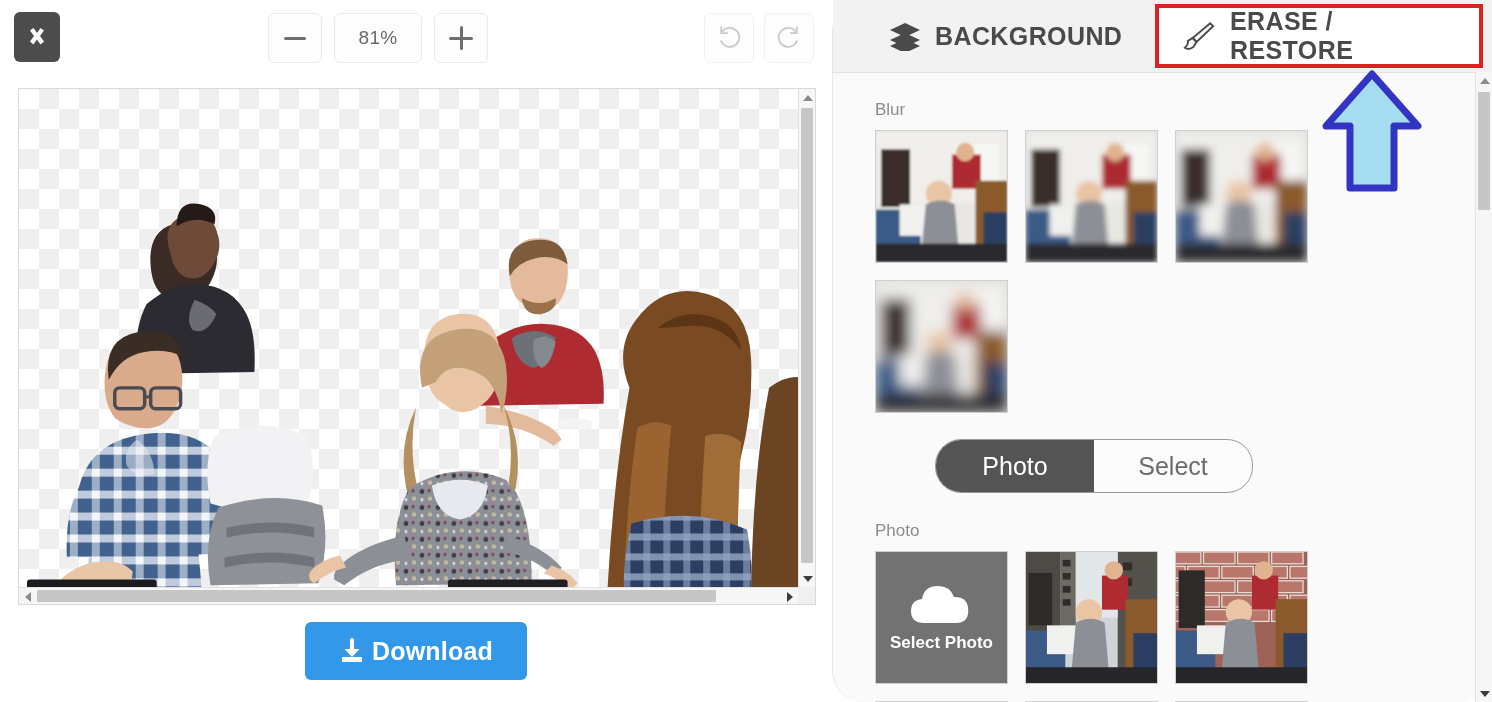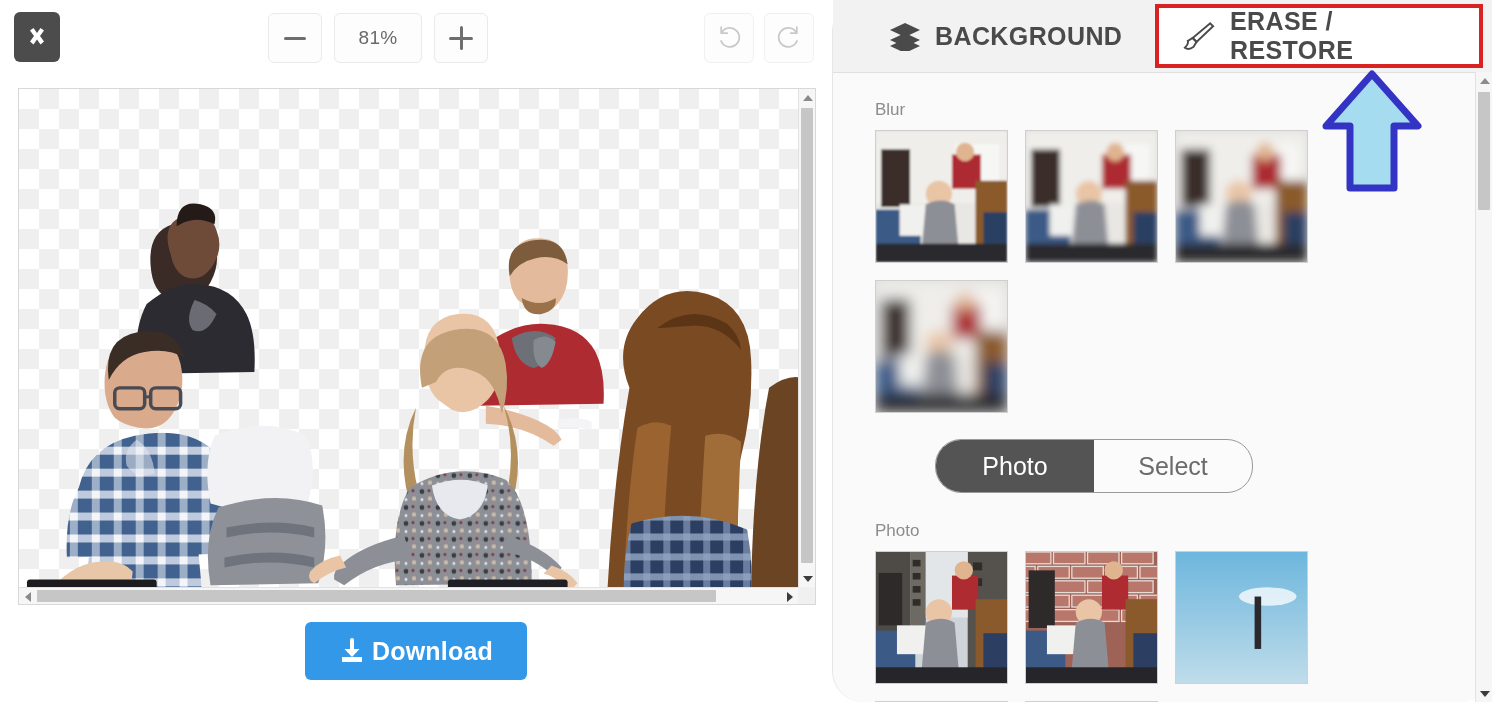--- a/index.html
+++ b/index.html
@@ -447,20 +447,27 @@
       <div class="toggle-wrap">
         <div class="toggle">
           <div class="opt active">Photo</div>
           <div class="opt">Select</div>
         </div>
       </div>
 
       <div class="sec-label">Photo</div>
       <div class="thumbs">
 
+        <div class="select-photo">
+          <svg width="68" height="48" viewBox="0 0 68 48">
+            <path d="M16 40 q-13 0 -13 -12 q0 -11 11 -12 q2 -13 16 -13 q12 0 16 11 q12 -1 14 10 q2 16 -12 16 Z" fill="#ffffff"></path>
+            <path d="M34 14 L44 26 L38 26 L38 40 L30 40 L30 26 L24 26 Z" fill="#ffffff"></path>
+          </svg>
+          <span class="sp-text">Select Photo</span>
+        </div>
 
         <div class="thumb-item">
           <svg viewBox="0 0 100 100">
             <rect width="100" height="100" fill="#cfd4d9"></rect>
             <rect x="0" y="0" width="26" height="100" fill="#4e4a46"></rect>
             <rect x="26" y="0" width="12" height="70" fill="#6d6963"></rect>
             <rect x="70" y="0" width="30" height="100" fill="#55514c"></rect>
             <rect x="38" y="0" width="32" height="50" fill="#e3e6e9"></rect>
             <g fill="#2f2c29">
               <rect x="28" y="6" width="6" height="5"></rect>

